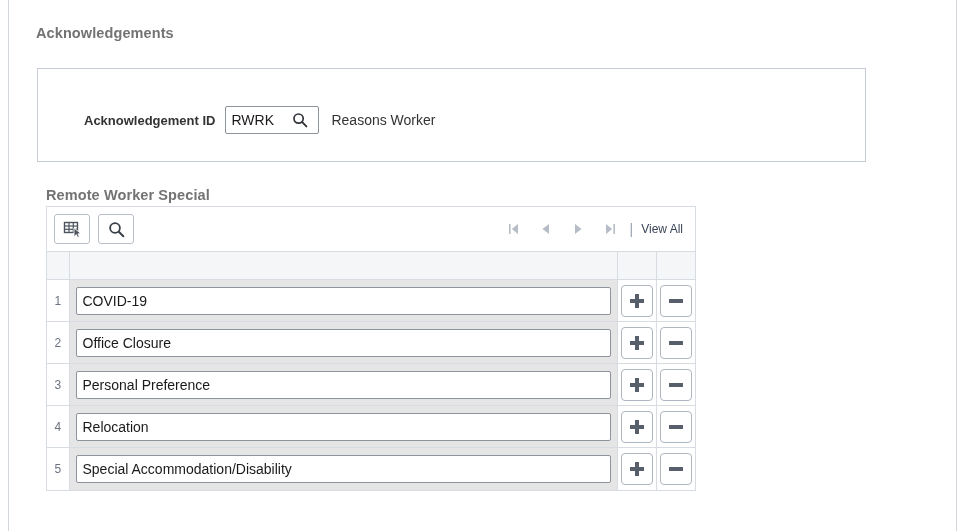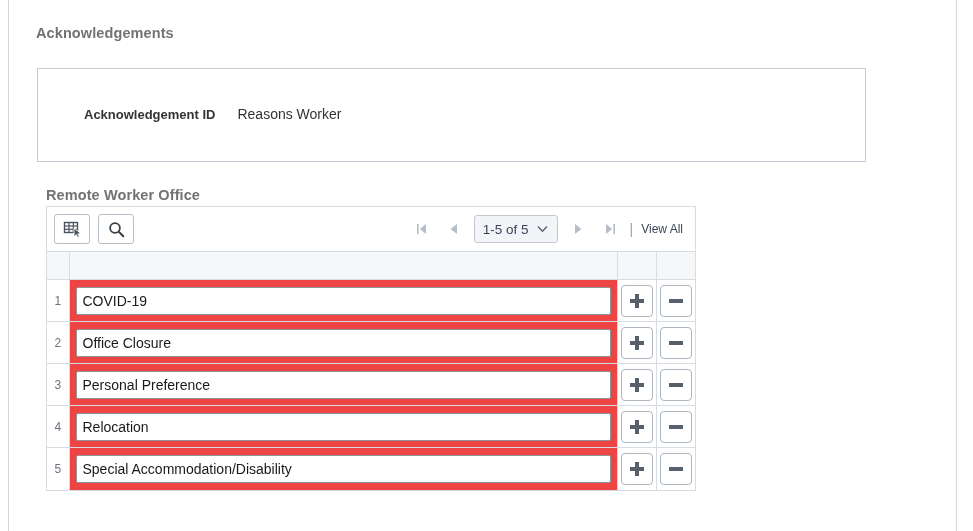--- a/index.html
+++ b/index.html
@@ -233,21 +233,21 @@
   tbody td.rownum {
     text-align: center;
     vertical-align: middle;
     color: #6b7280;
     font-size: 12px;
     background: #ffffff;
   }
   tbody td.cell-main {
     vertical-align: middle;
     padding: 0 6px 0 6px;
-    background: #ef4444;
+    background: #e5e5e5;
   }
   tbody td.cell-btn {
     text-align: center;
     vertical-align: middle;
     background: #ffffff;
   }
 
   .text-input {
     width: 100%;
     height: 28px;
@@ -300,26 +300,35 @@
 <div class="page-rule-right"></div>
 
 <div class="content">
 
   <div class="section-title" id="ack-title">Acknowledgements</div>
 
   <div class="group-box">
     <div class="field-row">
       <span class="field-label">Acknowledgement ID</span>
 
+      <span class="lookup-field">
+        <input type="text" value="RWRK" style="">
+        <span class="lookup-btn">
+          <svg width="16" height="16" viewBox="0 0 16 16" aria-hidden="true">
+            <circle cx="6.6" cy="6.6" r="4.6" fill="none" stroke="#2f3338" stroke-width="1.7"></circle>
+            <line x1="10.2" y1="10.2" x2="14.4" y2="14.4" stroke="#2f3338" stroke-width="1.9" stroke-linecap="round"></line>
+          </svg>
+        </span>
+      </span>
 
       <span class="field-desc">Reasons Worker</span>
     </div>
   </div>
 
-  <div class="section-title" id="rwr-title">Remote Worker Office</div>
+  <div class="section-title" id="rwr-title">Remote Worker Special</div>
 
   <div class="grid-wrap">
 
     <div class="grid-toolbar">
 
       <span class="tool-btn">
         <svg width="19" height="17" viewBox="0 0 19 17" aria-hidden="true">
           <rect x="1.5" y="1.5" width="13" height="10" fill="none" stroke="#4c545e" stroke-width="1.4"></rect>
           <line x1="1.5" y1="5" x2="14.5" y2="5" stroke="#4c545e" stroke-width="1.2"></line>
           <line x1="1.5" y1="8.3" x2="14.5" y2="8.3" stroke="#4c545e" stroke-width="1.2"></line>
@@ -344,26 +353,20 @@
             <polygon points="11,2 11,12 4.8,7" fill="#b7bdc6"></polygon>
           </svg>
         </span>
 
         <span class="pg-arrow">
           <svg width="14" height="14" viewBox="0 0 14 14" aria-hidden="true">
             <polygon points="10,2 10,12 3.4,7" fill="#b7bdc6"></polygon>
           </svg>
         </span>
 
-        <span class="pg-select">
-          <span>1-5 of 5</span>
-          <svg width="11" height="8" viewBox="0 0 11 8" aria-hidden="true">
-            <polyline points="1,1.6 5.5,6.2 10,1.6" fill="none" stroke="#5a6472" stroke-width="1.4"></polyline>
-          </svg>
-        </span>
 
         <span class="pg-arrow">
           <svg width="14" height="14" viewBox="0 0 14 14" aria-hidden="true">
             <polygon points="4,2 4,12 10.6,7" fill="#b7bdc6"></polygon>
           </svg>
         </span>
 
         <span class="pg-arrow">
           <svg width="14" height="14" viewBox="0 0 14 14" aria-hidden="true">
             <polygon points="3,2 3,12 9.2,7" fill="#b7bdc6"></polygon>

